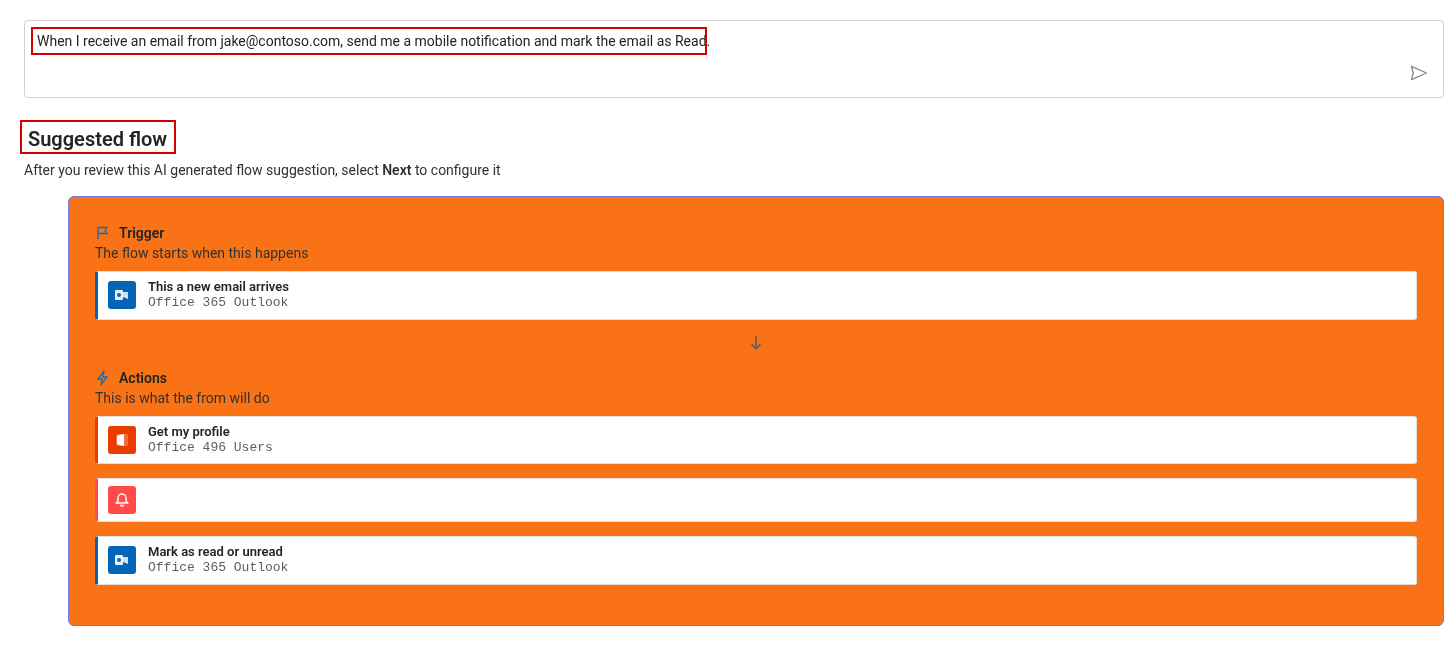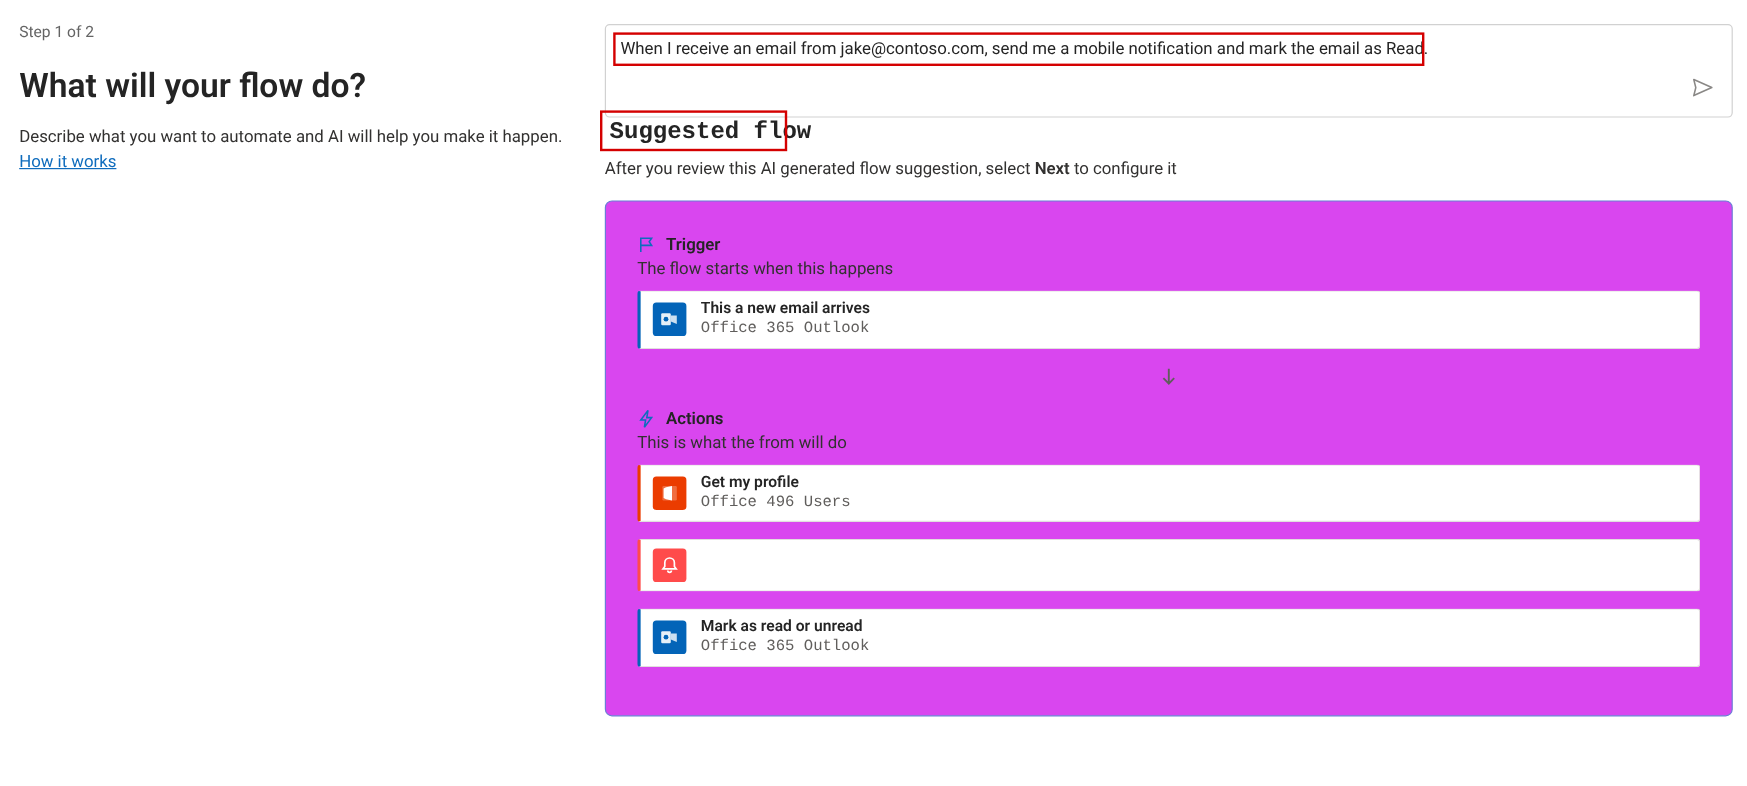--- a/index.html
+++ b/index.html
@@ -83,22 +83,22 @@
     right: 10px;
     bottom: 10px;
     width: 28px; height: 28px;
     display:flex; align-items:center; justify-content:center;
     cursor: pointer;
     color: #8a8886;
   }
   .send-btn svg { width: 20px; height: 20px; }
 
   .suggested-header-row {
+    margin-top: 28px;
     position: relative;
-    font-family: Liberation Mono, monospace;
   }
   .suggested-heading {
     font-size: 20px;
     font-weight: 600;
     color: #242424;
     display: inline-block;
     padding: 1px 4px;
   }
   .red-ann-heading {
     position: absolute;
@@ -111,22 +111,23 @@
     font-size: 14px;
     color: #323130;
     margin-top: 10px;
   }
   .suggested-sub .bold { font-weight: 600; }
 
   .flow-canvas {
     margin-top: 18px;
     border: 1.5px solid #6b7dd6;
     border-radius: 6px;
-    background: #d946ef;
+    background: #f97316;
     padding: 28px 26px 26px 26px;
+    margin-left: 44px;
   }
   .section-hdr {
     display: flex;
     align-items: center;
     gap: 8px;
     font-size: 14px;
     font-weight: 600;
     color: #242424;
   }
   .section-hdr svg { width: 16px; height: 16px; }
@@ -176,26 +177,20 @@
   .accent-notify .card-icon { background:#ff4b4b; }
 
   .flag-icon { color:#0f6cbd; }
   .bolt-icon { color:#0f6cbd; }
 </style>
 </head>
 <body>
 
 <div class="page">
 
-  <div class="left-col">
-    <div class="step-label">Step 1 of 2</div>
-    <h1 class="hero-heading">What will your flow do?</h1>
-    <div class="hero-sub">Describe what you want to automate and AI will help you make it happen.</div>
-    <a class="link">How it works</a>
-  </div>
 
   <div class="right-col">
 
     <div class="prompt-container">
       <textarea class="prompt-input" style="">When I receive an email from jake@contoso.com, send me a mobile notification and mark the email as Read.</textarea>
       <div class="red-ann-input"></div>
       <div class="send-btn">
         <svg viewBox="0 0 24 24" fill="none" stroke="currentColor" stroke-width="1.6">
           <path d="M3 20l18-8L3 4l2 8-2 8z" stroke-linejoin="round"></path>
         </svg>

